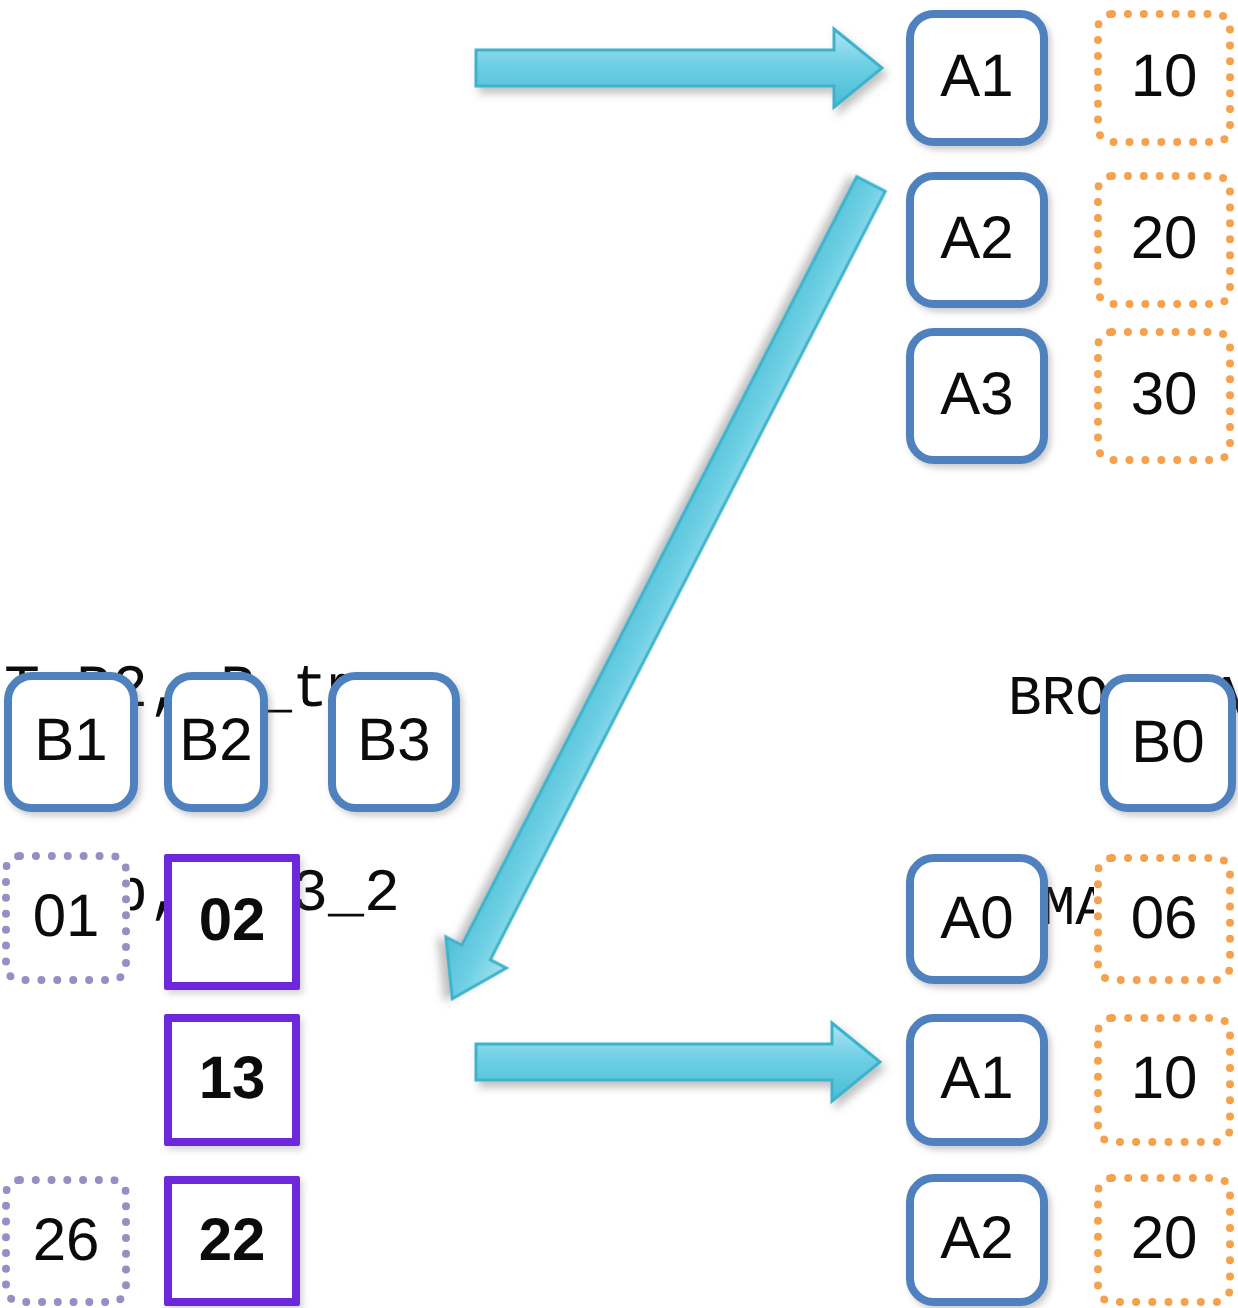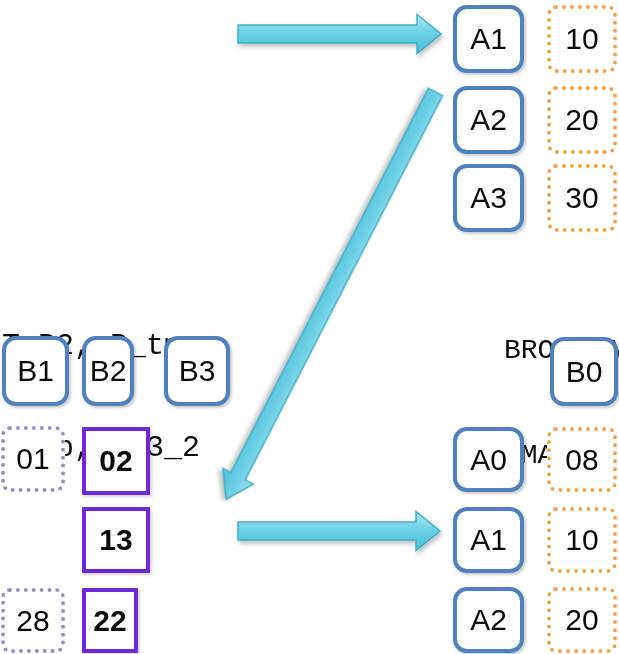--- a/index.html
+++ b/index.html
@@ -64,27 +64,27 @@
   <div class="box orangedot" style="left:547px;top:86px;width:70px;height:68px">20</div>
   <div class="box orangedot" style="left:547px;top:164px;width:70px;height:68px">30</div>
 
   <div class="box blue" style="left:2px;top:336px;width:67px;height:70px">B1</div>
   <div class="box blue" style="left:82px;top:336px;width:52px;height:70px">B2</div>
   <div class="box blue" style="left:164px;top:336px;width:66px;height:70px">B3</div>
 
   <div class="box blue" style="left:550px;top:337px;width:68px;height:69px">B0</div>
 
   <div class="box purpledot" style="left:1px;top:426px;width:64px;height:66px">01</div>
-  <div class="box purpledot" style="left:1px;top:588px;width:64px;height:65px">28</div>
+  <div class="box purpledot" style="left:1px;top:588px;width:64px;height:65px">26</div>
 
   <div class="box cyanbox" style="left:82px;top:427px;width:68px;height:68px">02</div>
   <div class="box cyanbox" style="left:82px;top:507px;width:68px;height:66px">13</div>
-  <div class="box cyanbox" style="left:82px;top:588px;width:56px;height:65px">22</div>
+  <div class="box cyanbox" style="left:82px;top:588px;width:68px;height:65px">22</div>
 
   <div class="box blue" style="left:453px;top:427px;width:71px;height:65px">A0</div>
   <div class="box blue" style="left:453px;top:507px;width:71px;height:66px">A1</div>
   <div class="box blue" style="left:453px;top:587px;width:71px;height:66px">A2</div>
 
-  <div class="box orangedot" style="left:547px;top:427px;width:70px;height:65px">08</div>
+  <div class="box orangedot" style="left:547px;top:427px;width:70px;height:65px">06</div>
   <div class="box orangedot" style="left:547px;top:507px;width:70px;height:66px">10</div>
   <div class="box orangedot" style="left:547px;top:587px;width:70px;height:66px">20</div>
 
 </div>
 
 </body></html>

